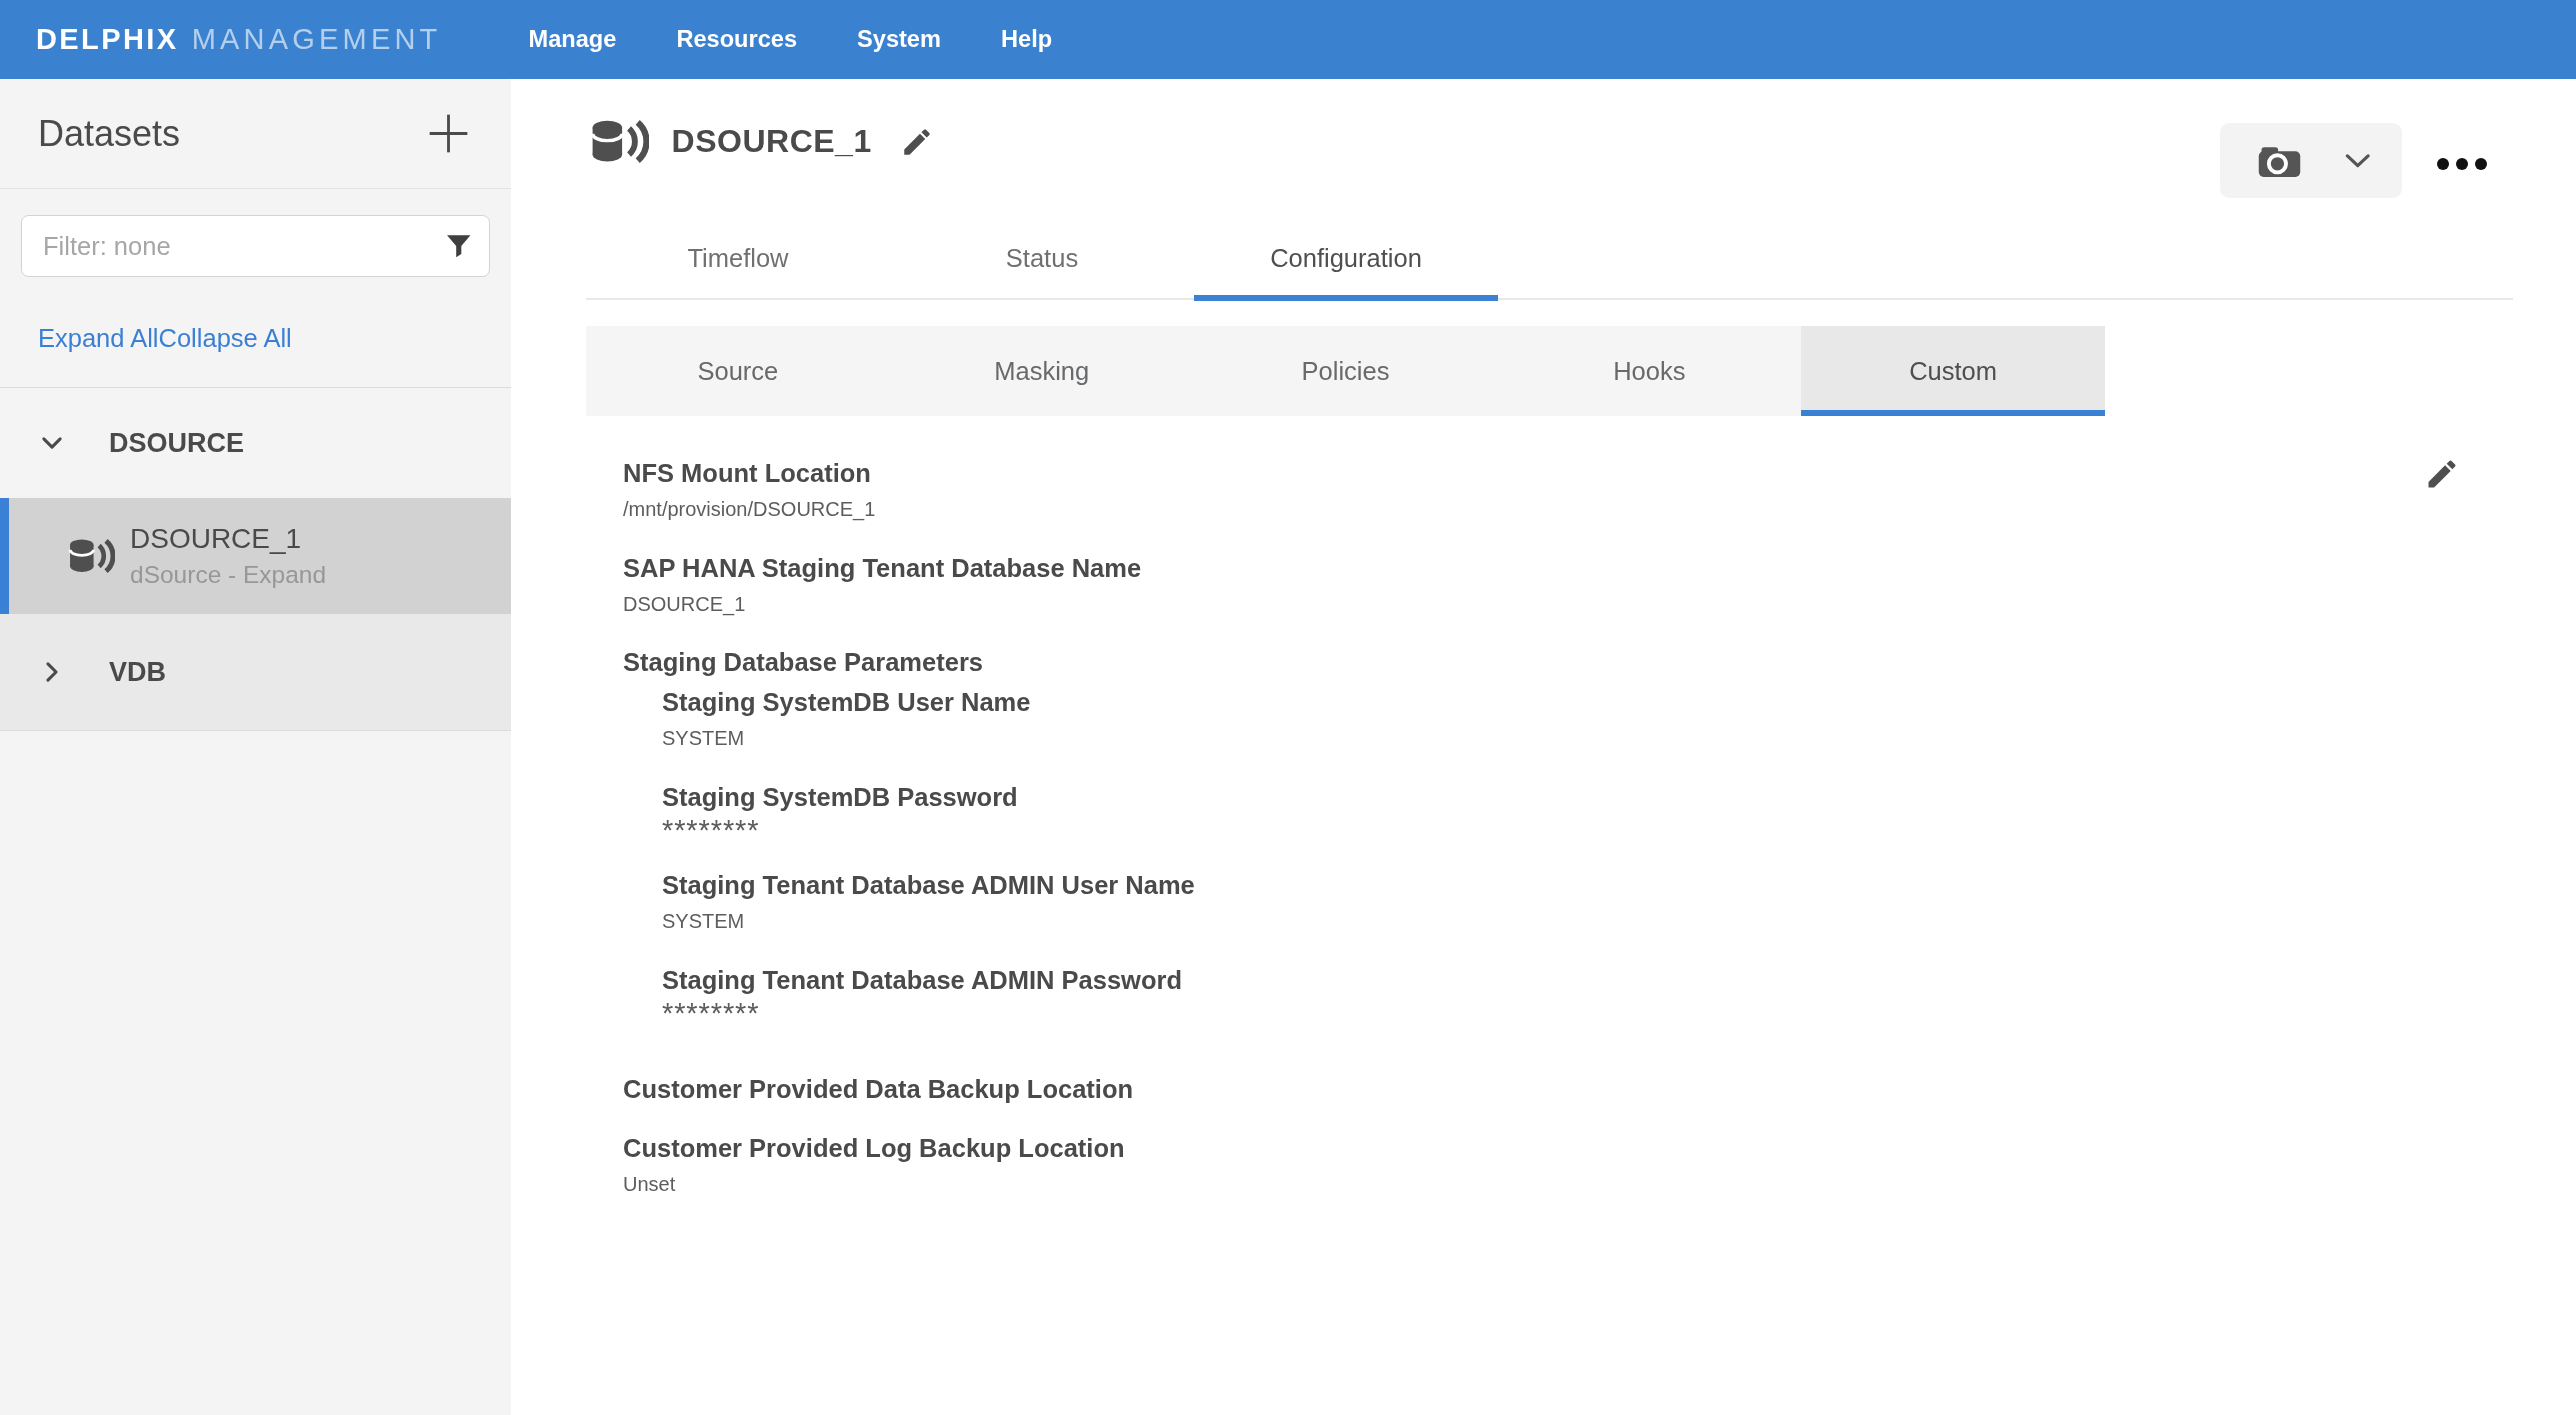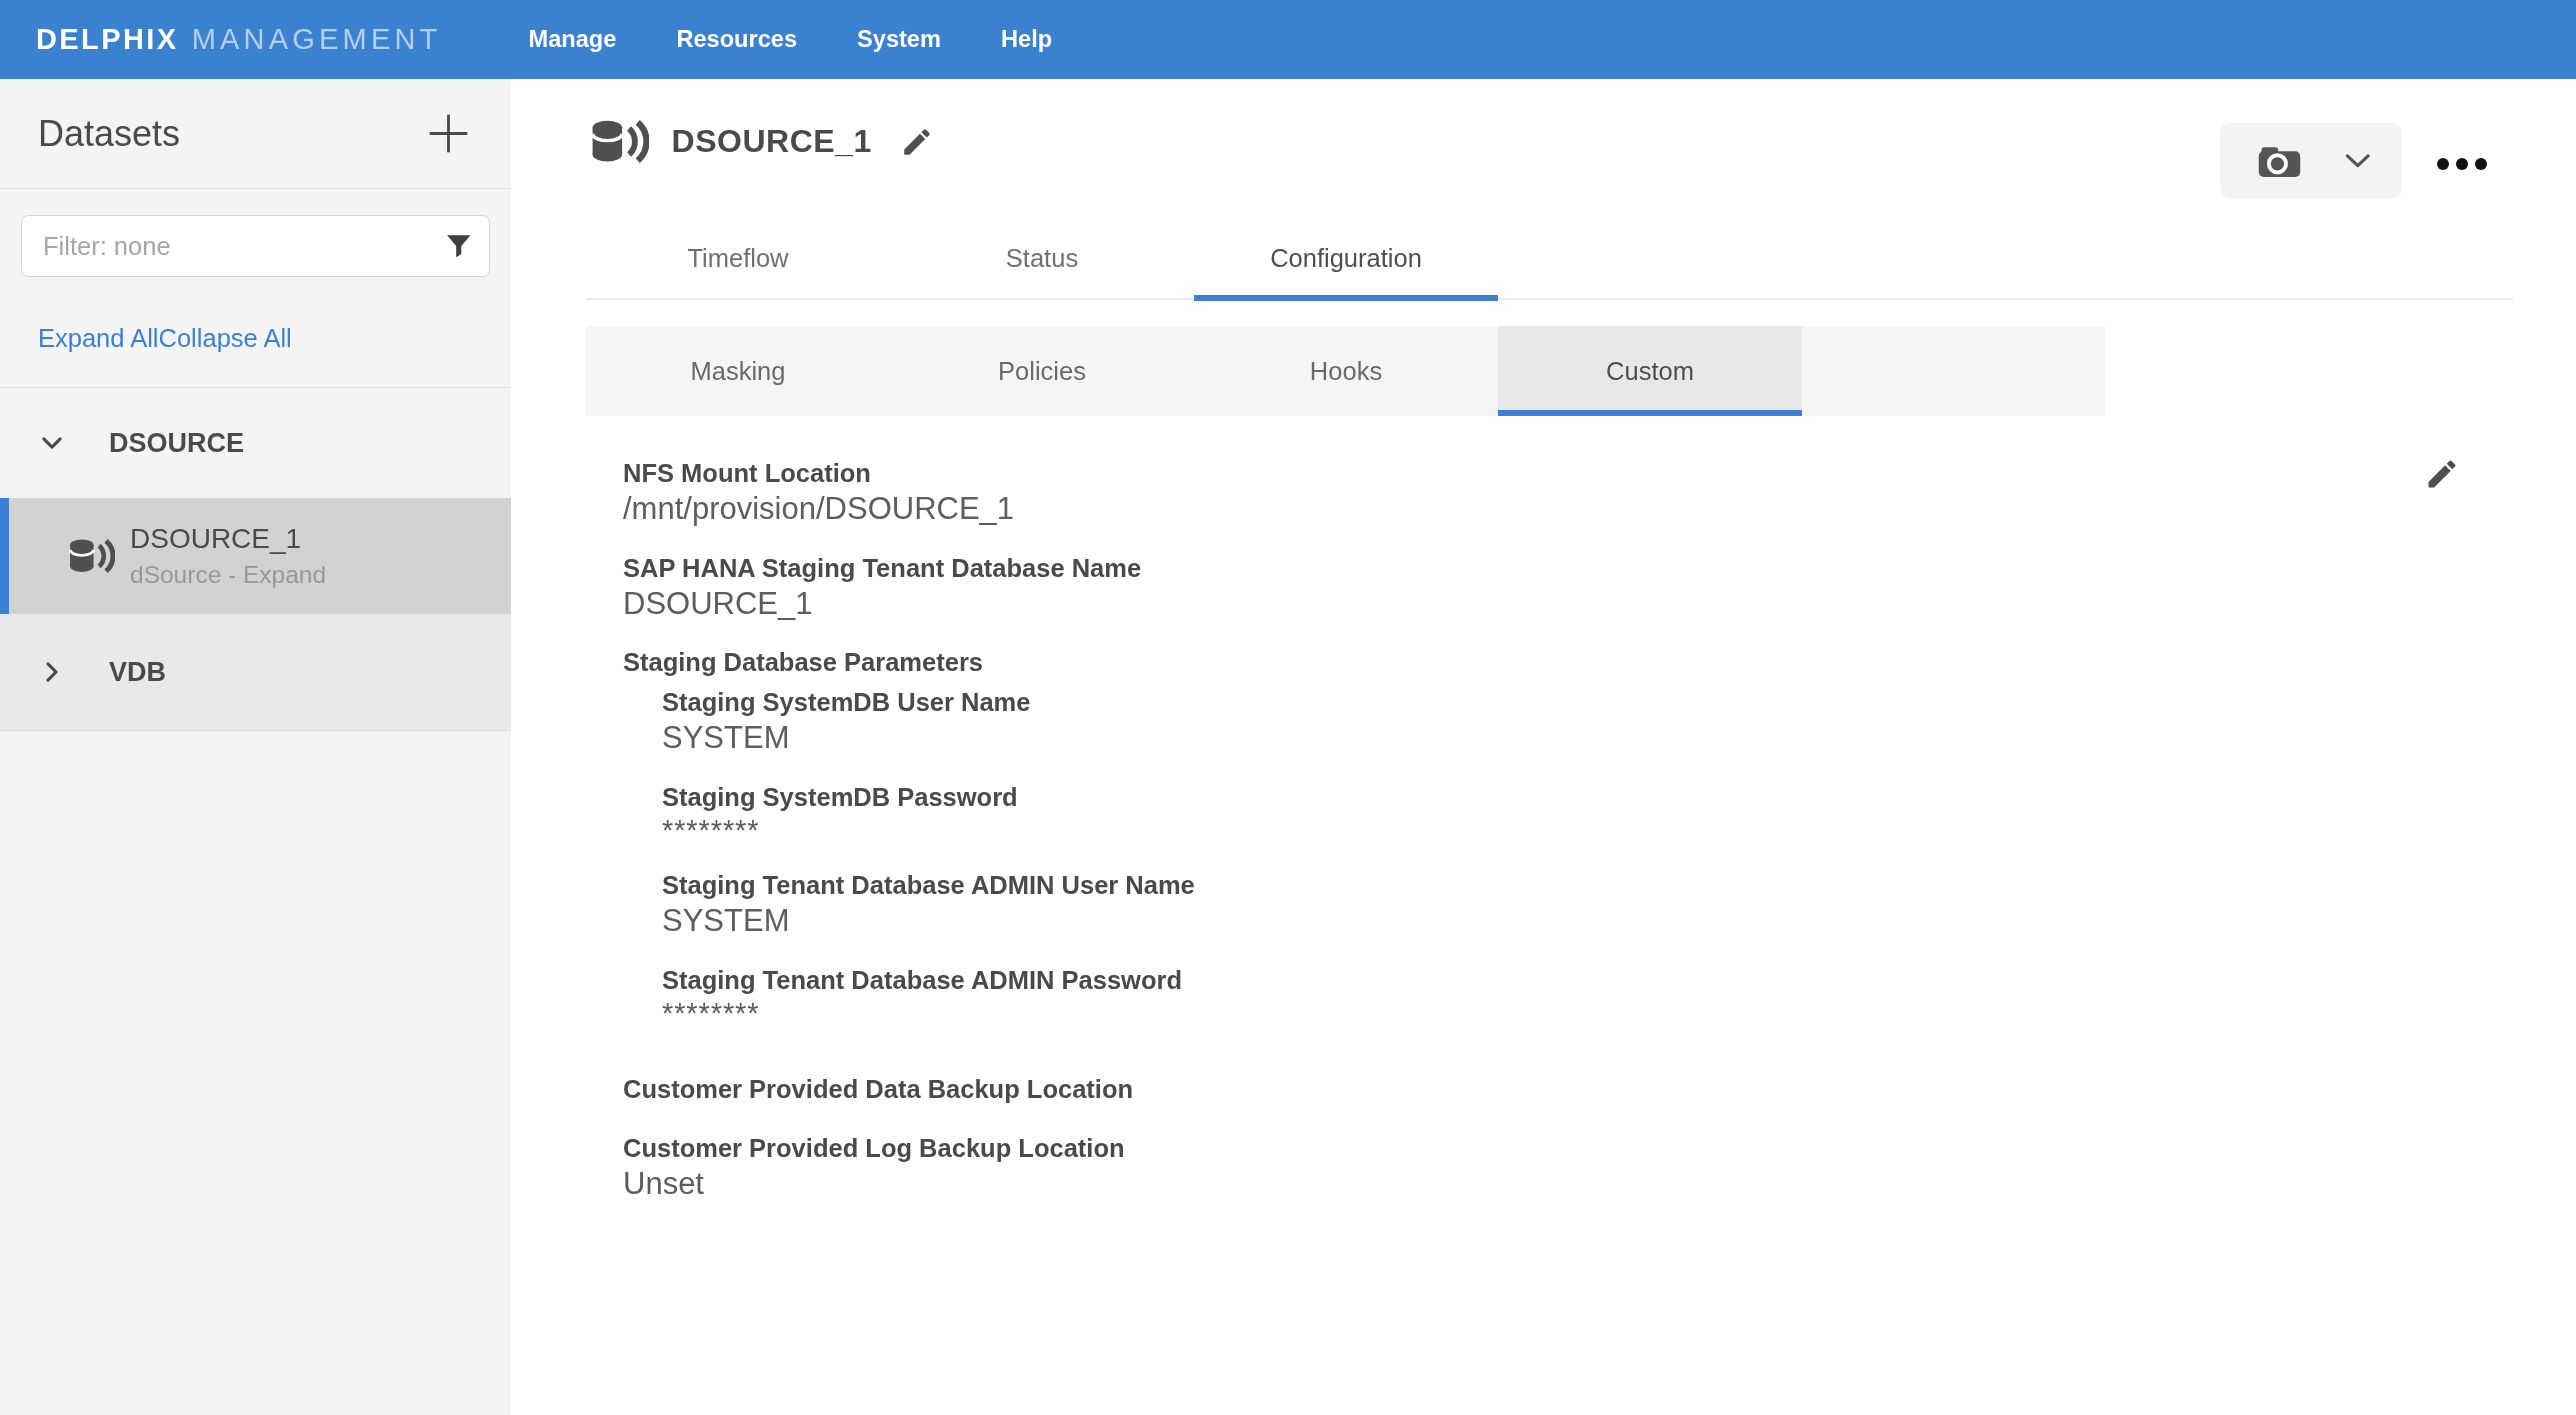--- a/index.html
+++ b/index.html
@@ -69,21 +69,21 @@
     background: var(--subtab-bg, #f5f5f5); display: flex; }
   .subtab { position: relative; width: 304px; height: 100%; display: flex; align-items: center;
     justify-content: center; font-size: 25.5px; color: #68696b; cursor: pointer; }
   .subtab.active { background: var(--subtab-active-bg, #e8e8e8); color: #4f4f4f; }
   .subtab.active::after { content: ""; position: absolute; left: 0; right: 0; bottom: 0;
     height: 5.7px; background: var(--accent-blue, #3a80d4); }
 
   .content { position: absolute; left: 112px; top: 376px; width: 1321px; }
   .field { margin-bottom: 22.6px; }
   .flabel { font-size: 25.5px; font-weight: 700; color: #4a4a4a; line-height: 36px; }
-  .fvalue { font-size: 31px; color: #5d5d5d; line-height: 36px; }
+  .fvalue { font-size: 20px; color: #5d5d5d; line-height: 36px; }
   .field.group { margin-bottom: 4px; }
   .group-children { margin-left: 39px; }
   .fvalue.masked { font-size: 29px; line-height: 30px; letter-spacing: 0.9px; }
   .field.spaced { margin-top: 43px; }
   .content-edit { position: absolute; left: 1913px; top: 377px; cursor: pointer; }
 
   svg { display: block; }
 </style>
 </head>
 <body>
@@ -196,20 +196,21 @@
       <span class="dot"></span>
     </div>
 
     <div class="tabs">
       <div class="tab">Timeflow</div>
       <div class="tab">Status</div>
       <div class="tab active">Configuration</div>
     </div>
 
     <div class="subtabs">
+      <div class="subtab">Source</div>
       <div class="subtab">Masking</div>
       <div class="subtab">Policies</div>
       <div class="subtab">Hooks</div>
       <div class="subtab active">Custom</div>
     </div>
 
     <div class="content">
       <div class="field">
         <div class="flabel">NFS Mount Location</div>
         <div class="fvalue">/mnt/provision/DSOURCE_1</div>

